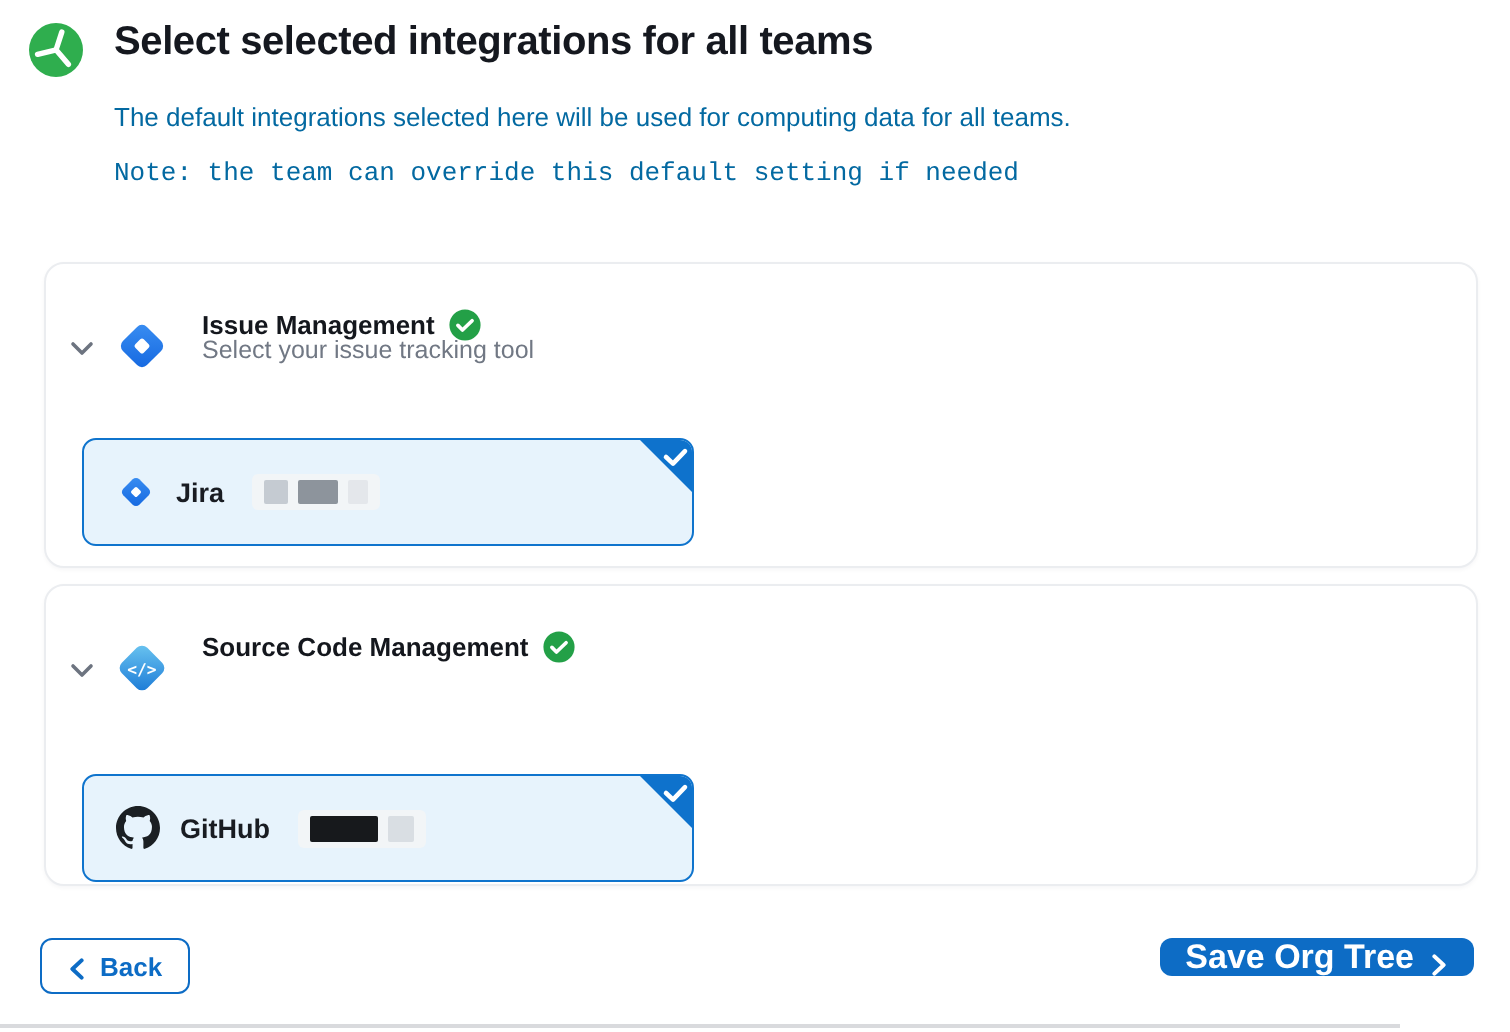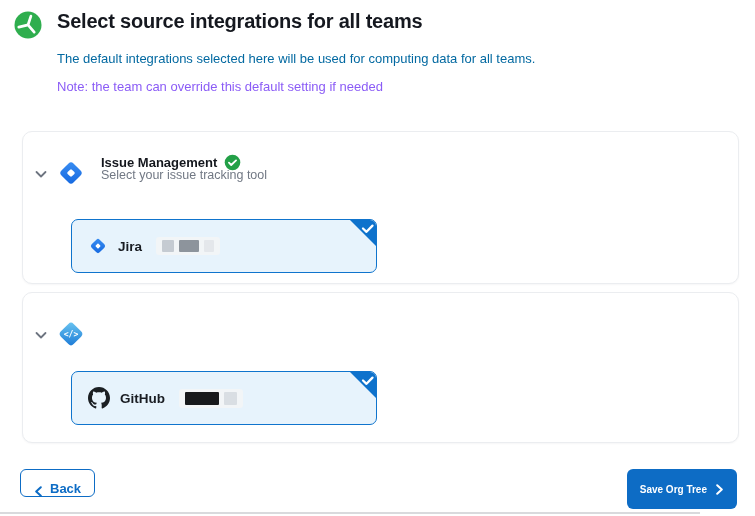--- a/index.html
+++ b/index.html
@@ -17,21 +17,21 @@
   .page-title {
     position:absolute; left:57px; top:10px;
     font-size:20px; font-weight:700; letter-spacing:-0.2px; color:#15181f;
   }
   .page-desc {
     position:absolute; left:57px; top:51px;
     font-size:13px; color:#0369a1;
   }
   .page-note {
     position:absolute; left:57px; top:79px;
-    font-size:13px; color:#8b5cf6;
+    font-size:13px; color:#0369a1;font-family:Liberation Mono, monospace;
   }
 
   
   .section-card {
     position:absolute; left:22px; width:717px;
     background:#fff;
     border:1px solid #ebedf0;
     border-radius:10px;
     box-shadow:0 1px 2px rgba(20,24,40,.04);
   }
@@ -59,23 +59,22 @@
   .tool-card {
     position:absolute; left:18px; top:87px;
     width:306px; height:54px;
     background:#e7f3fc;
     border:1.5px solid #0f74cd;
     border-radius:7px;
     display:flex; align-items:center;
     padding-left:16px;
     overflow:hidden;
     cursor:pointer;
-    margin-left:30px;
-  }
-  .section-card.second .tool-card { top:78px; }
+  }
+  .section-card.second .tool-card { top:94px; }
   .tool-icon { width:20px; height:20px; flex:0 0 auto; }
   .tool-icon.gh { width:22px; height:22px; }
   .tool-label { margin-left:10px; font-size:13.5px; font-weight:700; color:#191c22; }
 
   .redact-pill {
     margin-left:14px;
     display:flex; align-items:center; gap:5px;
     background:#f2f5f7; border-radius:3px; padding:3px 6px;
   }
   .redact-block { height:12px; border-radius:1px; }
@@ -83,35 +82,35 @@
   .rb-mid    { width:20px; background:#8d949c; }
   .rb-faint  { width:10px; background:#e4e7eb; }
   .rb-black  { width:34px; height:13px; background:#17191c; }
   .rb-gray   { width:13px; height:13px; background:#d9dee3; }
 
   .corner-check { position:absolute; top:-1px; right:-1px; width:28px; height:28px; }
 
   
   .back-button {
     position:absolute; left:20px; top:469px; height:28px;
-    display:inline-flex; align-items:flex-end; gap:7px;
+    display:inline-flex; align-items:center; gap:7px;
     padding:0 13px;
     background:#fff;
     border:1.5px solid #0d6cc5; border-radius:6px;
     color:#0d6cc5; font-size:13px; font-weight:700;
     font-family:"Liberation Sans", sans-serif;
     cursor:pointer;
   }
   .save-button {
-    position:absolute; right:18px; top:469px; height:40px;
+    position:absolute; right:18px; top:469px; height:19px;
     display:inline-flex; align-items:center; gap:8px;
     padding:0 13px;
     background:#0d6cc5;
     border:none; border-radius:6px;
-    color:#fff; font-size:10px; font-weight:700;
+    color:#fff; font-size:17px; font-weight:700;
     font-family:"Liberation Sans", sans-serif;
     cursor:pointer;
   }
   .btn-chevron { width:9px; height:11px; display:block; }
 
   .bottom-divider {
     position:absolute; left:0; top:512px;
     width:700px; height:2px; background:#d9dadd;
   }
 </style>
@@ -121,21 +120,21 @@
 <span class="app-logo">
   <svg viewBox="0 0 28 28" width="28" height="28">
     <circle cx="14" cy="14" r="13.5" fill="#2fae4e"></circle>
     <g stroke="#ffffff" stroke-width="2.7" stroke-linecap="round" transform="rotate(18 14 14)">
       <line x1="14" y1="13.2" x2="14" y2="4.6"></line>
       <line x1="13.2" y1="14.4" x2="5.9" y2="18.9"></line>
       <line x1="14.8" y1="14.4" x2="22.1" y2="18.9"></line>
     </g>
   </svg>
 </span>
-<h1 class="page-title">Select source integrations for all teams</h1>
+<h1 class="page-title">Select selected integrations for all teams</h1>
 <p class="page-desc">The default integrations selected here will be used for computing data for all teams.</p>
 <p class="page-note">Note: the team can override this default setting if needed</p>
 
 <div class="section-card first">
   <span class="collapse-chevron">
     <svg viewBox="0 0 16 16" width="16" height="16">
       <path d="M3.5 6 L8 10.5 L12.5 6" stroke="#6d7480" stroke-width="1.8" fill="none" stroke-linecap="round" stroke-linejoin="round"></path>
     </svg>
   </span>
   <span class="section-icon">
@@ -200,20 +199,29 @@
       <defs>
         <linearGradient id="sg1" x1="0" y1="0" x2="1" y2="1">
           <stop offset="0" stop-color="#6cc6f1"></stop>
             <stop offset="1" stop-color="#1a79d6"></stop>
         </linearGradient>
       </defs>
       <rect x="4.8" y="4.8" width="14.4" height="14.4" rx="3" transform="rotate(45 12 12)" fill="url(#sg1)"></rect>
       <text x="12" y="14.6" text-anchor="middle" font-size="6.5" font-family="DejaVu Sans Mono, monospace" font-weight="bold" fill="#ffffff">&lt;/&gt;</text>
     </svg>
   </span>
+  <div class="section-title-row">
+    <span class="section-title">Source Code Management</span>
+    <span class="check-badge">
+      <svg viewBox="0 0 24 24" width="17" height="17">
+        <circle cx="12" cy="12" r="11" fill="#23a047"></circle>
+        <path d="M7 12.3 l3.2 3.2 L17 9" stroke="#ffffff" stroke-width="2.6" fill="none" stroke-linecap="round" stroke-linejoin="round"></path>
+      </svg>
+    </span>
+  </div>
 
   <div class="tool-card">
     <span class="tool-icon gh">
       <svg viewBox="0 0 24 24" width="22" height="22">
         <path fill="#1b1f23" d="M12 0C5.37 0 0 5.37 0 12c0 5.3 3.438 9.8 8.205 11.385.6.113.82-.258.82-.577 0-.285-.01-1.04-.015-2.04-3.338.724-4.042-1.61-4.042-1.61-.546-1.385-1.335-1.755-1.335-1.755-1.087-.744.084-.729.084-.729 1.205.084 1.838 1.236 1.838 1.236 1.07 1.835 2.809 1.305 3.495.998.108-.776.417-1.305.76-1.605-2.665-.3-5.466-1.332-5.466-5.93 0-1.31.465-2.38 1.235-3.22-.135-.303-.54-1.523.105-3.176 0 0 1.005-.322 3.3 1.23.96-.267 1.98-.399 3-.405 1.02.006 2.04.138 3 .405 2.28-1.552 3.285-1.23 3.285-1.23.645 1.653.24 2.873.12 3.176.765.84 1.23 1.91 1.23 3.22 0 4.61-2.805 5.625-5.475 5.92.42.36.81 1.096.81 2.22 0 1.606-.015 2.896-.015 3.286 0 .315.21.69.825.57C20.565 21.795 24 17.295 24 12c0-6.63-5.37-12-12-12z"></path>
       </svg>
     </span>
     <span class="tool-label">GitHub</span>
     <span class="redact-pill">
       <span class="redact-block rb-black"></span>

